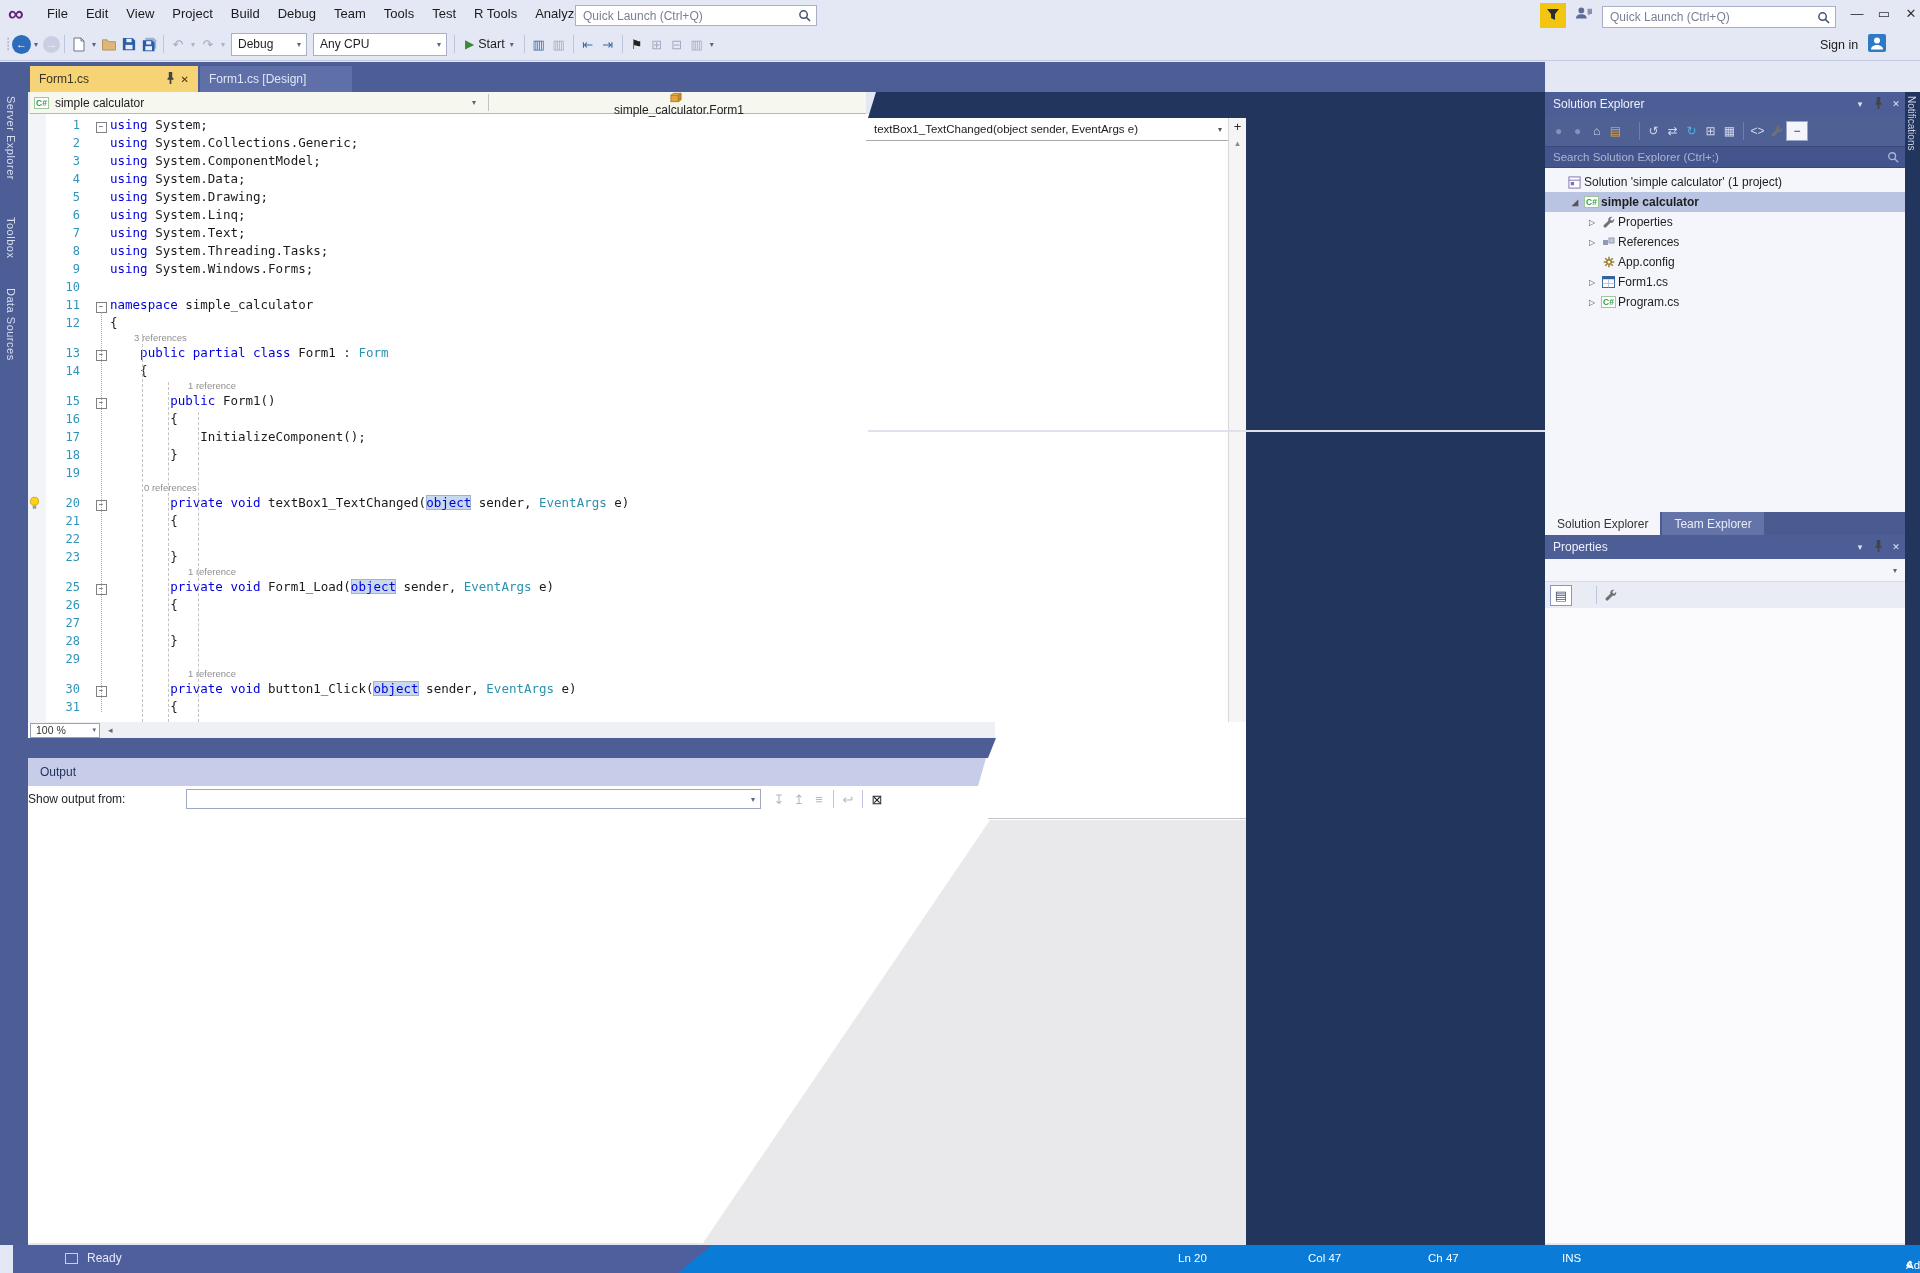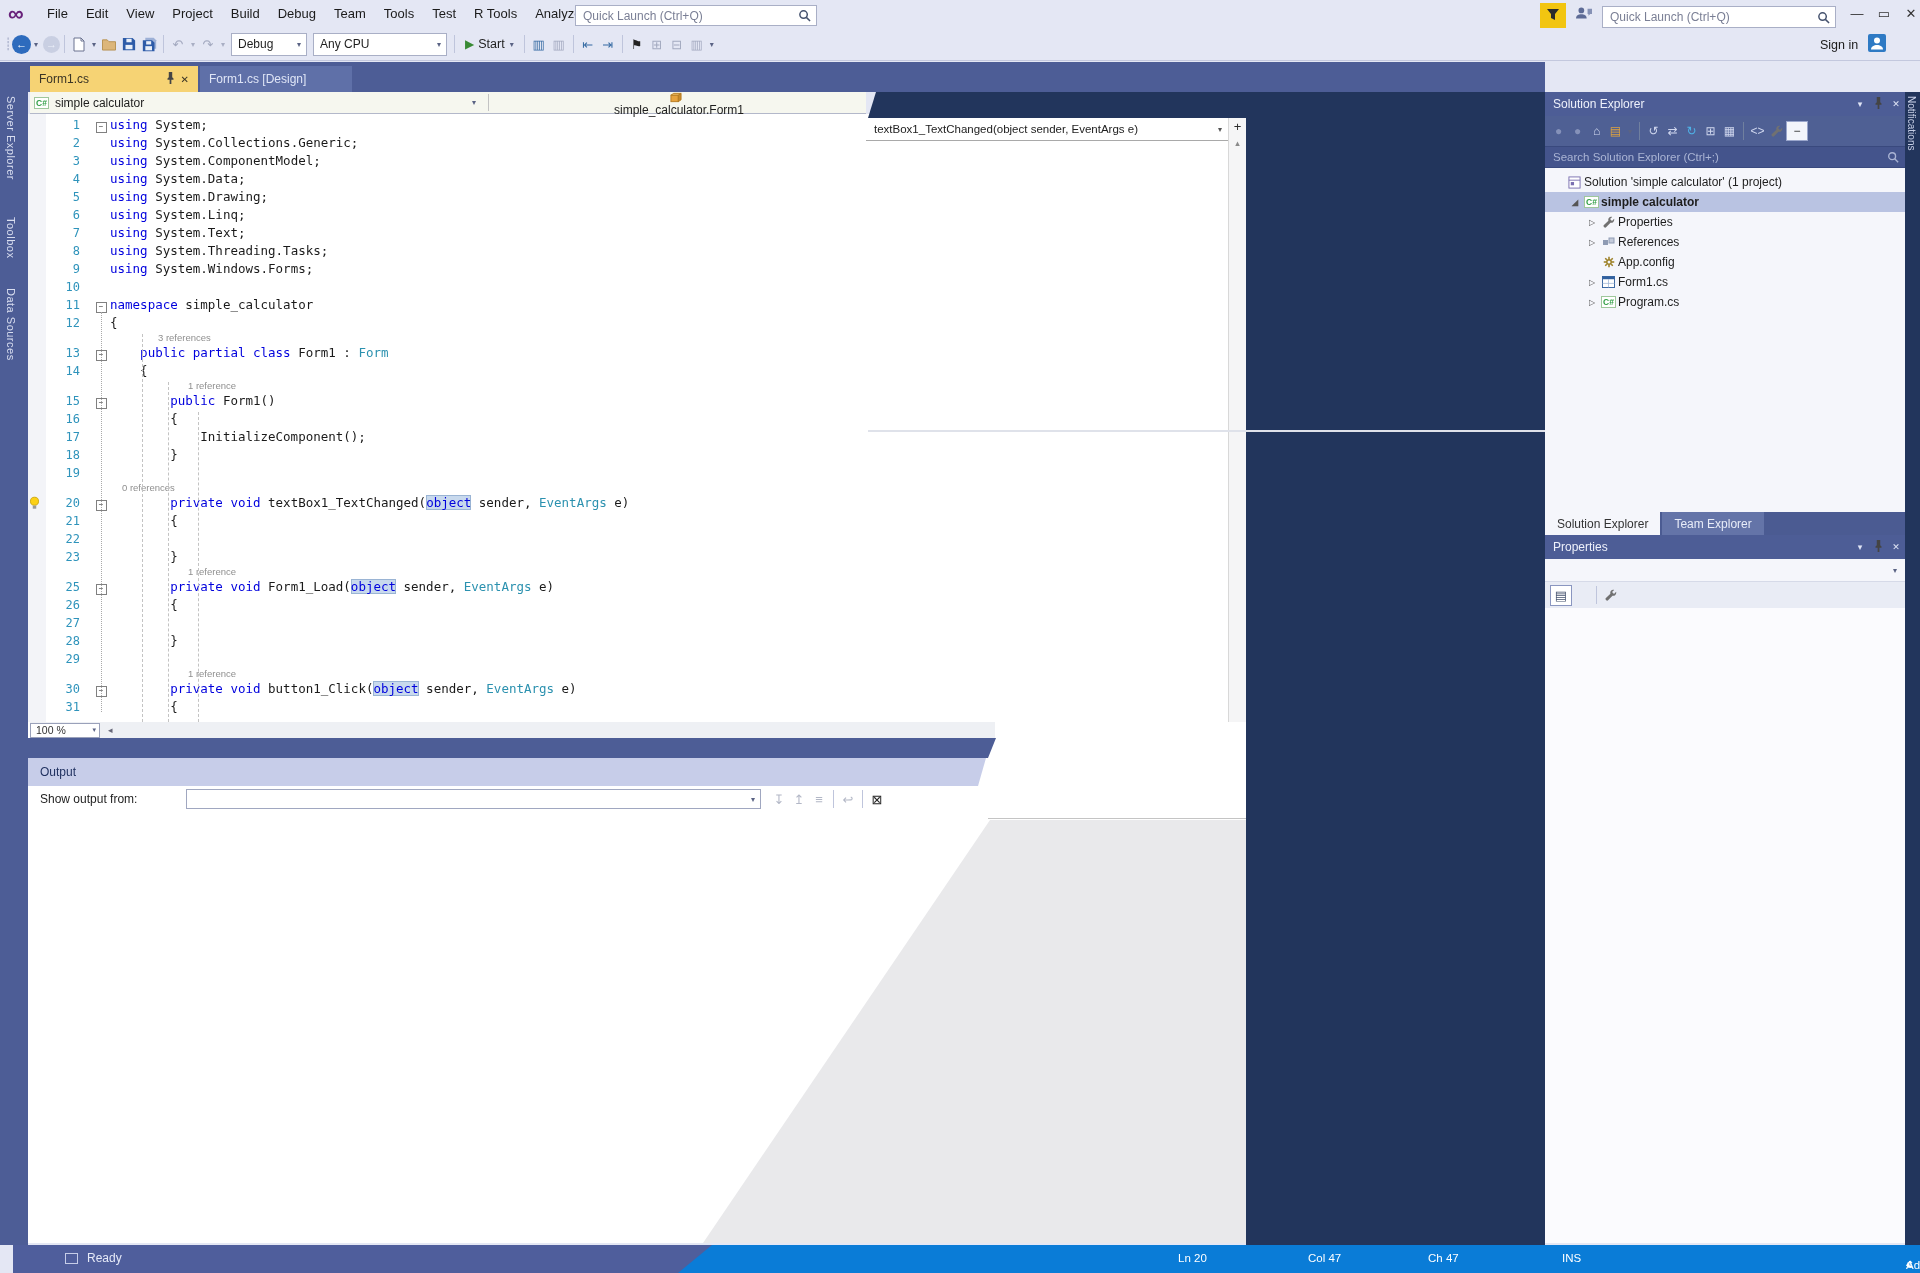--- a/index.html
+++ b/index.html
@@ -90,21 +90,21 @@
   
   #zoom-row{left:30px;top:722px;width:965px;height:16px;background:#eef0f4;display:flex;align-items:center;}
   #zoom-box{width:70px;height:15px;background:#fff;border:1px solid #9aa1ba;box-sizing:border-box;display:flex;align-items:center;font-size:10.5px;color:#333;}
   #zoom-box .zv{flex:1;padding-left:5px;}
   #zoom-box .cdd{font-size:7px;color:#5a6384;padding-right:3px;}
   #zoom-row .sleft{font-size:9px;color:#667;padding:0 8px;}
   #slate-band{left:28px;top:738px;width:970px;height:20px;background:#4d5d96;clip-path:polygon(0 0,968px 0,960px 20px,0 20px);}
   #output-header{left:28px;top:758px;width:960px;height:28px;background:#c7cde9;clip-path:polygon(0 0,958px 0,950px 28px,0 28px);display:flex;align-items:center;}
   #output-header .t{font-size:12px;color:#1e2f5e;padding-left:12px;}
   #output-toolbar{left:28px;top:786px;width:952px;height:26px;background:#fff;display:flex;align-items:center;}
-  #output-toolbar .lbl{font-size:12px;color:#1e1e1e;padding-left:12px;width:158px;box-sizing:border-box;}
+  #output-toolbar .lbl{font-size:12px;color:#1e1e1e;padding-left:0;width:158px;box-sizing:border-box;}
   #output-combo{width:575px;height:20px;background:#fff;border:1px solid #a0a7c0;box-sizing:border-box;display:flex;align-items:center;}
   #output-combo .cval{flex:1;}
   #output-combo .cdd{width:14px;text-align:center;font-size:8px;color:#5a6384;}
   #output-icons{display:flex;align-items:center;margin-left:8px;}
   #b-gray{left:690px;top:818px;width:556px;height:427px;background:#e9e9eb;clip-path:polygon(300px 2px,556px 2px,556px 425px,13px 425px);}
   #b-gray-topline{left:988px;top:818px;width:258px;height:1px;background:#c4c4c4;}
   
   .panel-hdr{height:24px;background:#4d5d96;display:flex;align-items:center;}
   .panel-hdr .t{font-size:12px;color:#eef1fb;padding-left:8px;flex:1;white-space:nowrap;}
   .panel-hdr .hic{width:18px;text-align:center;font-size:9px;color:#dfe4f5;}
@@ -401,21 +401,21 @@
         <span class="codeln"><span class="tk-k">namespace</span><span class="tk-p"> simple_calculator</span></span>
       </div>
       <div class="crow">
         <span class="gcell"></span>
         <span class="lnum">12</span>
         <span class="fcell"></span>
         <span class="codeln"><span class="tk-p">{</span></span>
       </div>
       <div class="crow lensrow">
         <span class="gcell"></span>
-        <span class="lenstxt" style="margin-left: 112px;">3 references</span>
+        <span class="lenstxt" style="margin-left: 88px;">3 references</span>
       </div>
       <div class="crow">
         <span class="gcell"></span>
         <span class="lnum">13</span>
         <span class="fcell"><span class="foldbox">−</span></span>
         <span class="codeln"><span class="tk-p">    </span><span class="tk-k">public</span><span class="tk-p"> </span><span class="tk-k">partial</span><span class="tk-p"> </span><span class="tk-k">class</span><span class="tk-p"> Form1 : </span><span class="tk-t">Form</span></span>
       </div>
       <div class="crow">
         <span class="gcell"></span>
         <span class="lnum">14</span>
@@ -451,21 +451,21 @@
         <span class="codeln"><span class="tk-p">        }</span></span>
       </div>
       <div class="crow">
         <span class="gcell"></span>
         <span class="lnum">19</span>
         <span class="fcell"></span>
         <span class="codeln"></span>
       </div>
       <div class="crow lensrow">
         <span class="gcell"></span>
-        <span class="lenstxt" style="margin-left: 76px;">0 references</span>
+        <span class="lenstxt" style="margin-left: 98px;">0 references</span>
       </div>
       <div class="crow">
         <span class="gcell">
           <span style="position: absolute; left: 1px; top: 2px;"><svg width="11" height="14" viewBox="0 0 12 16">
               <circle cx="6" cy="6" r="4.6" fill="#fcd116" stroke="#c9a30a"></circle>
               <rect x="4" y="11" width="4" height="3.5" fill="#9a9a9a"></rect>
             </svg></span>
         </span>
         <span class="lnum">20</span>
         <span class="fcell"><span class="foldbox">−</span></span>

